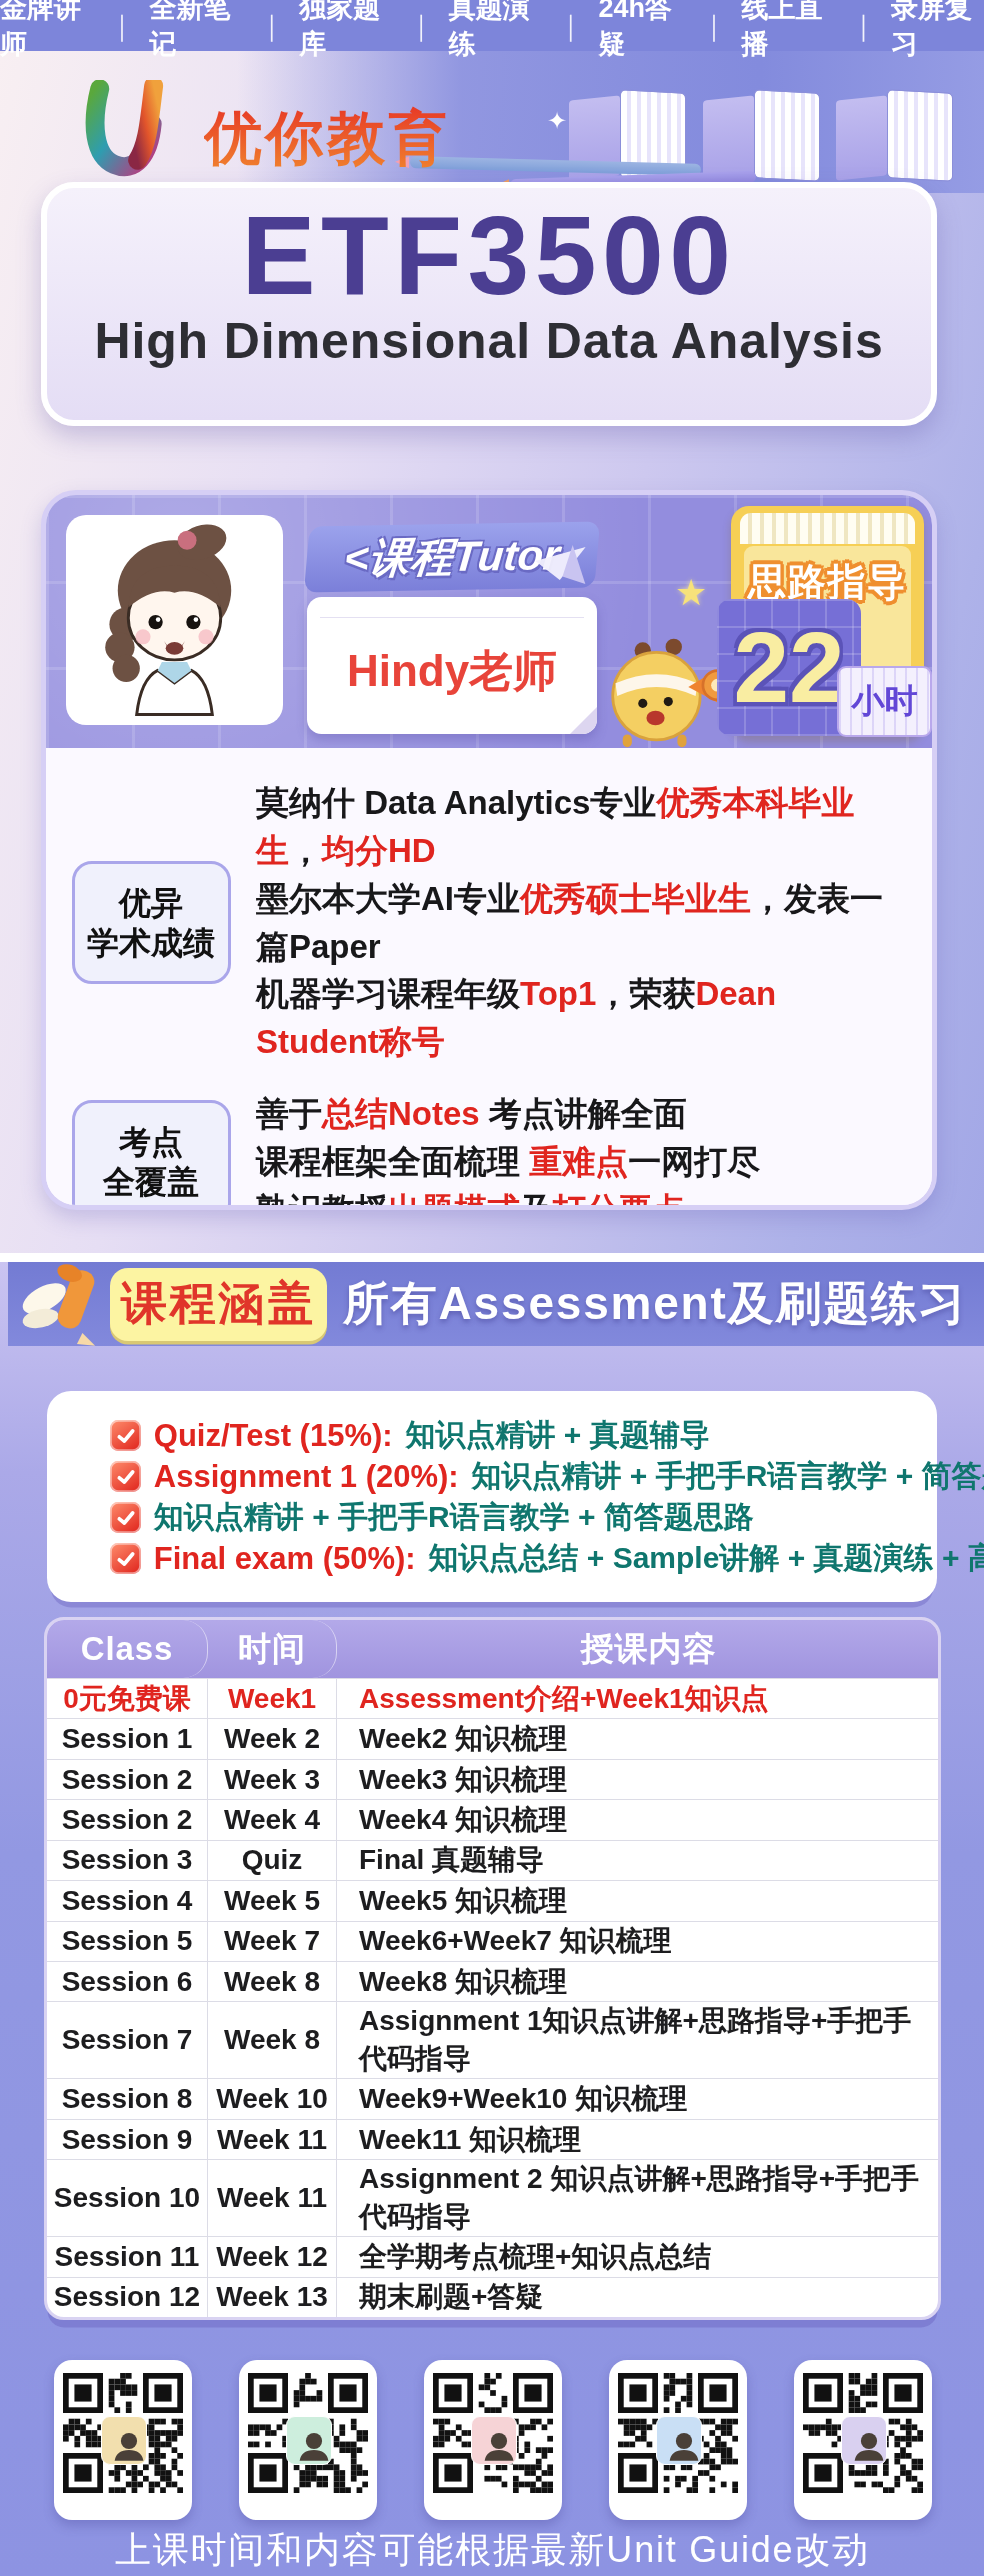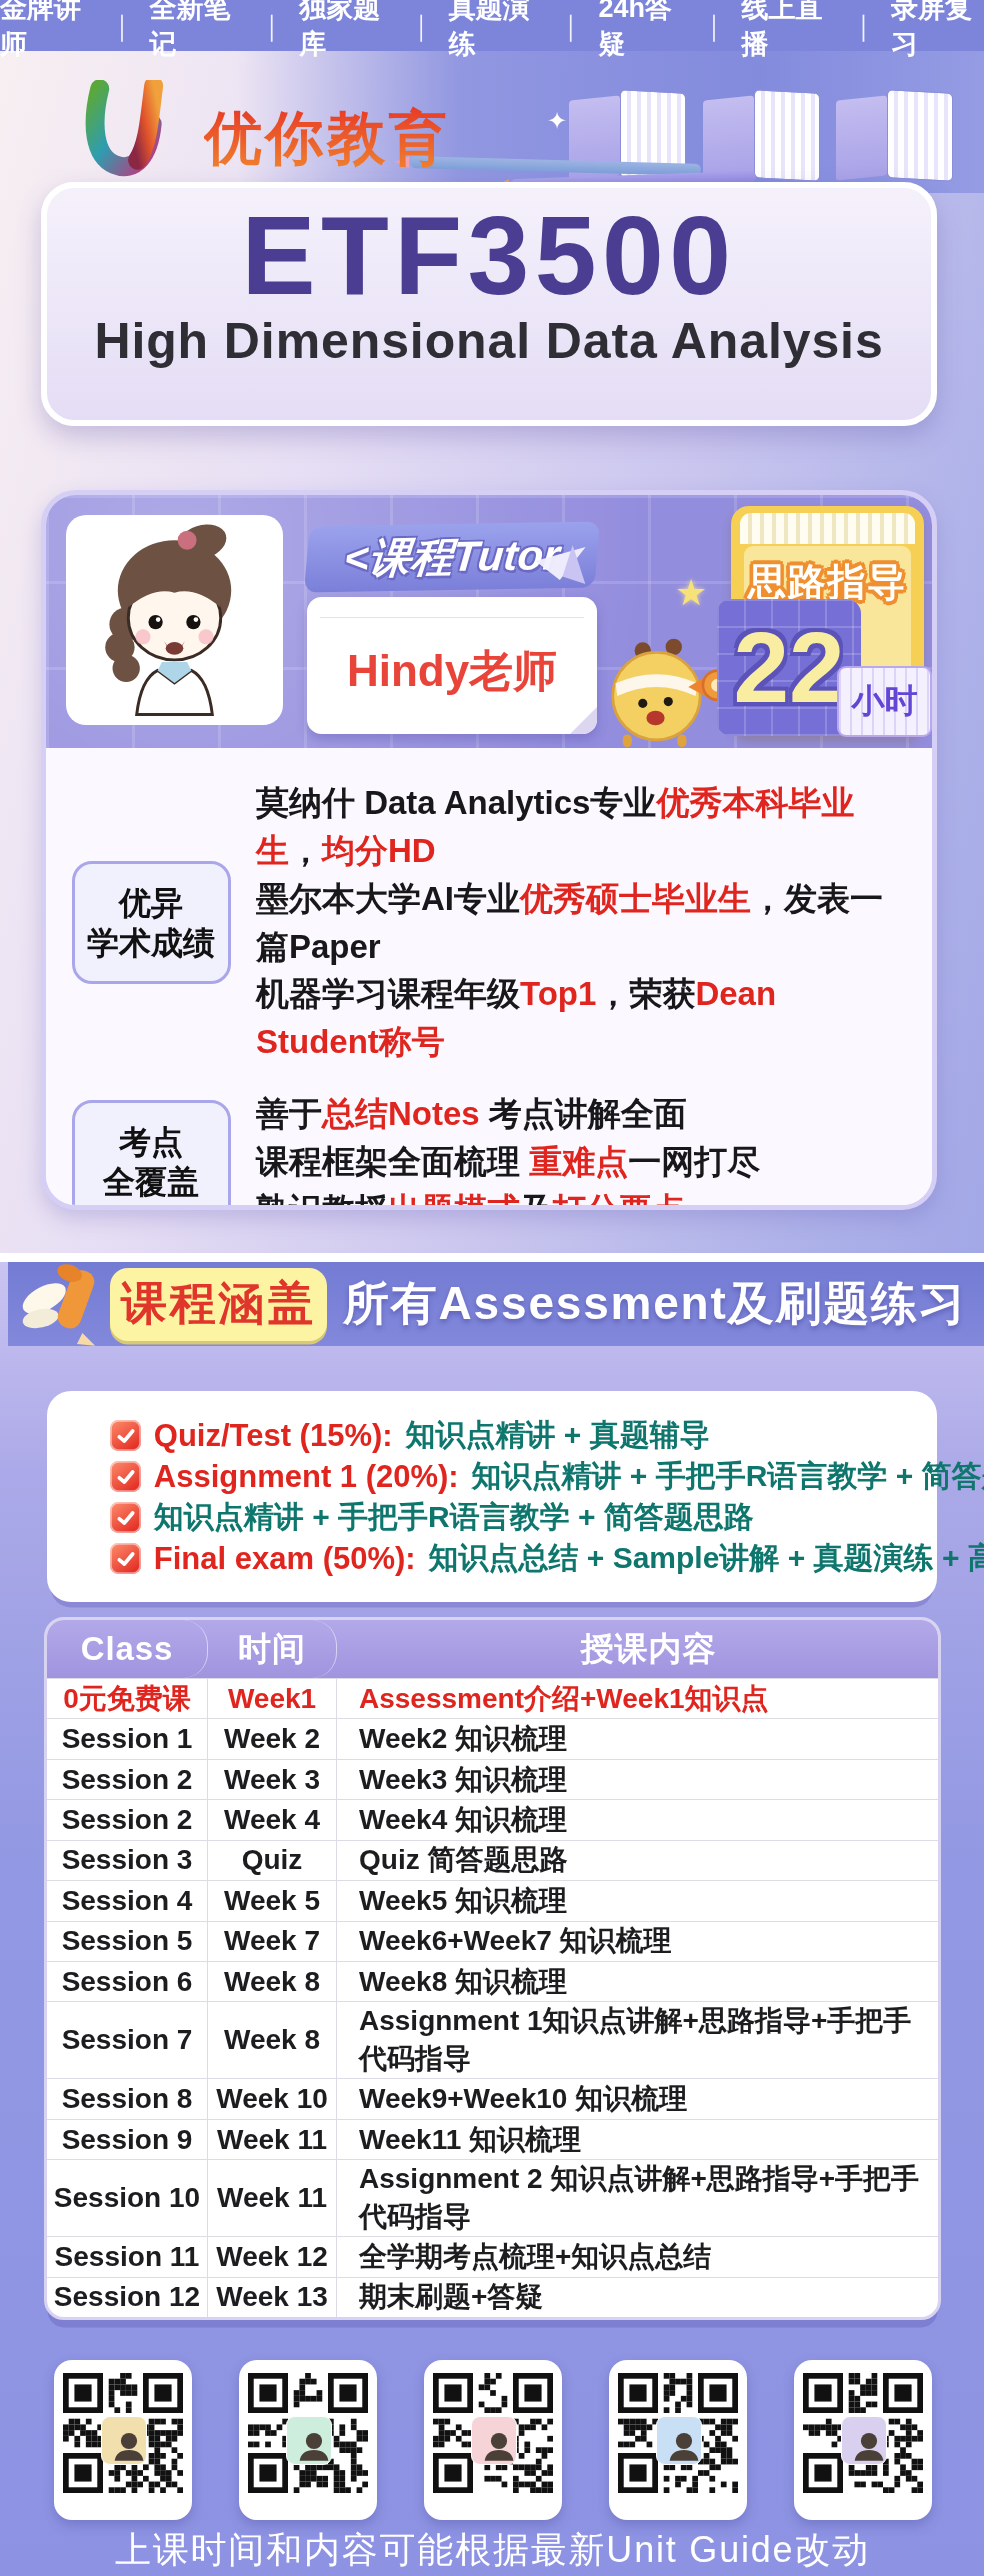--- a/index.html
+++ b/index.html
@@ -356,21 +356,21 @@
             <div class="cell c2">Week3 知识梳理</div>
           </div>
           <div class="trow">
             <div class="cell c0">Session 2</div>
             <div class="cell c1">Week 4</div>
             <div class="cell c2">Week4 知识梳理</div>
           </div>
           <div class="trow">
             <div class="cell c0">Session 3</div>
             <div class="cell c1">Quiz</div>
-            <div class="cell c2">Quiz 简答题思路</div>
+            <div class="cell c2">Final 真题辅导</div>
           </div>
           <div class="trow">
             <div class="cell c0">Session 4</div>
             <div class="cell c1">Week 5</div>
             <div class="cell c2">Week5 知识梳理</div>
           </div>
           <div class="trow">
             <div class="cell c0">Session 5</div>
             <div class="cell c1">Week 7</div>
             <div class="cell c2">Week6+Week7 知识梳理</div>

